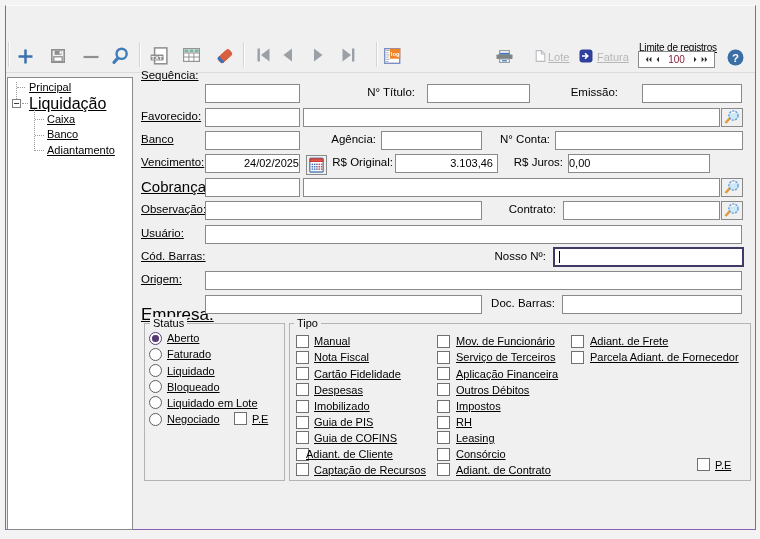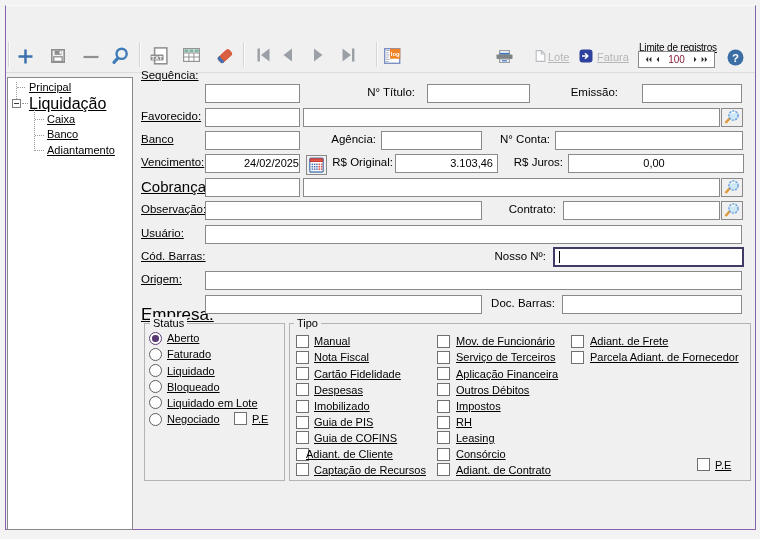--- a/index.html
+++ b/index.html
@@ -203,21 +203,21 @@
         <rect x="11.8" y="6.6" width="1.5" height="1.5"></rect>
       <rect x="9.5" y="9.0" width="1.5" height="1.5"></rect>
         <rect x="11.8" y="9.0" width="1.5" height="1.5"></rect>
       <rect x="9.5" y="11.4" width="1.5" height="1.5"></rect>
         <rect x="11.8" y="11.4" width="1.5" height="1.5"></rect>
     </g>
   </svg>
   <div class="lblr" style="left:320px;top:148px;width:67px;line-height:19px">R$ Original:</div>
   <div class="inp" style="left:389px;top:148px;width:103px;text-align:right;padding-right:4px">3.103,46</div>
   <div class="lblr" style="left:480px;top:148px;width:77px;line-height:19px">R$ Juros:</div>
-  <div class="inp" style="left:562px;top:148px;width:176px;text-align:center;padding-right:4px">0,00</div>
+  <div class="inp" style="left:562px;top:148px;width:142px;text-align:left;padding-right:4px">0,00</div>
 
   <div class="lbl" style="left:135px;font-size:15px;margin-top:-1px;top:172px;line-height:19px">Cobrança:</div>
   <div class="inp" style="left:199px;top:172px;width:95px"></div>
   <div class="inp" style="left:297px;top:172px;width:417px"></div>
   <div class="btn magbtn" style="left:715px;top:172px;width:22px">
       <svg width="20" height="17" viewBox="0 0 20 17" style="position:absolute;left:0;top:0">
     <line x1="8" y1="9" x2="3.5" y2="14" stroke="#e09b3d" stroke-width="2.6"></line>
     <circle cx="11.5" cy="6.5" r="4.6" fill="#cfe8f7" stroke="#6a9fd8" stroke-width="1.4" stroke-dasharray="2.2,1.1"></circle>
     <path d="M9.5,4.5 a3,3 0 0 1 3.5,-0.8" stroke="#fff" stroke-width="1.4" fill="none"></path>
   </svg>

